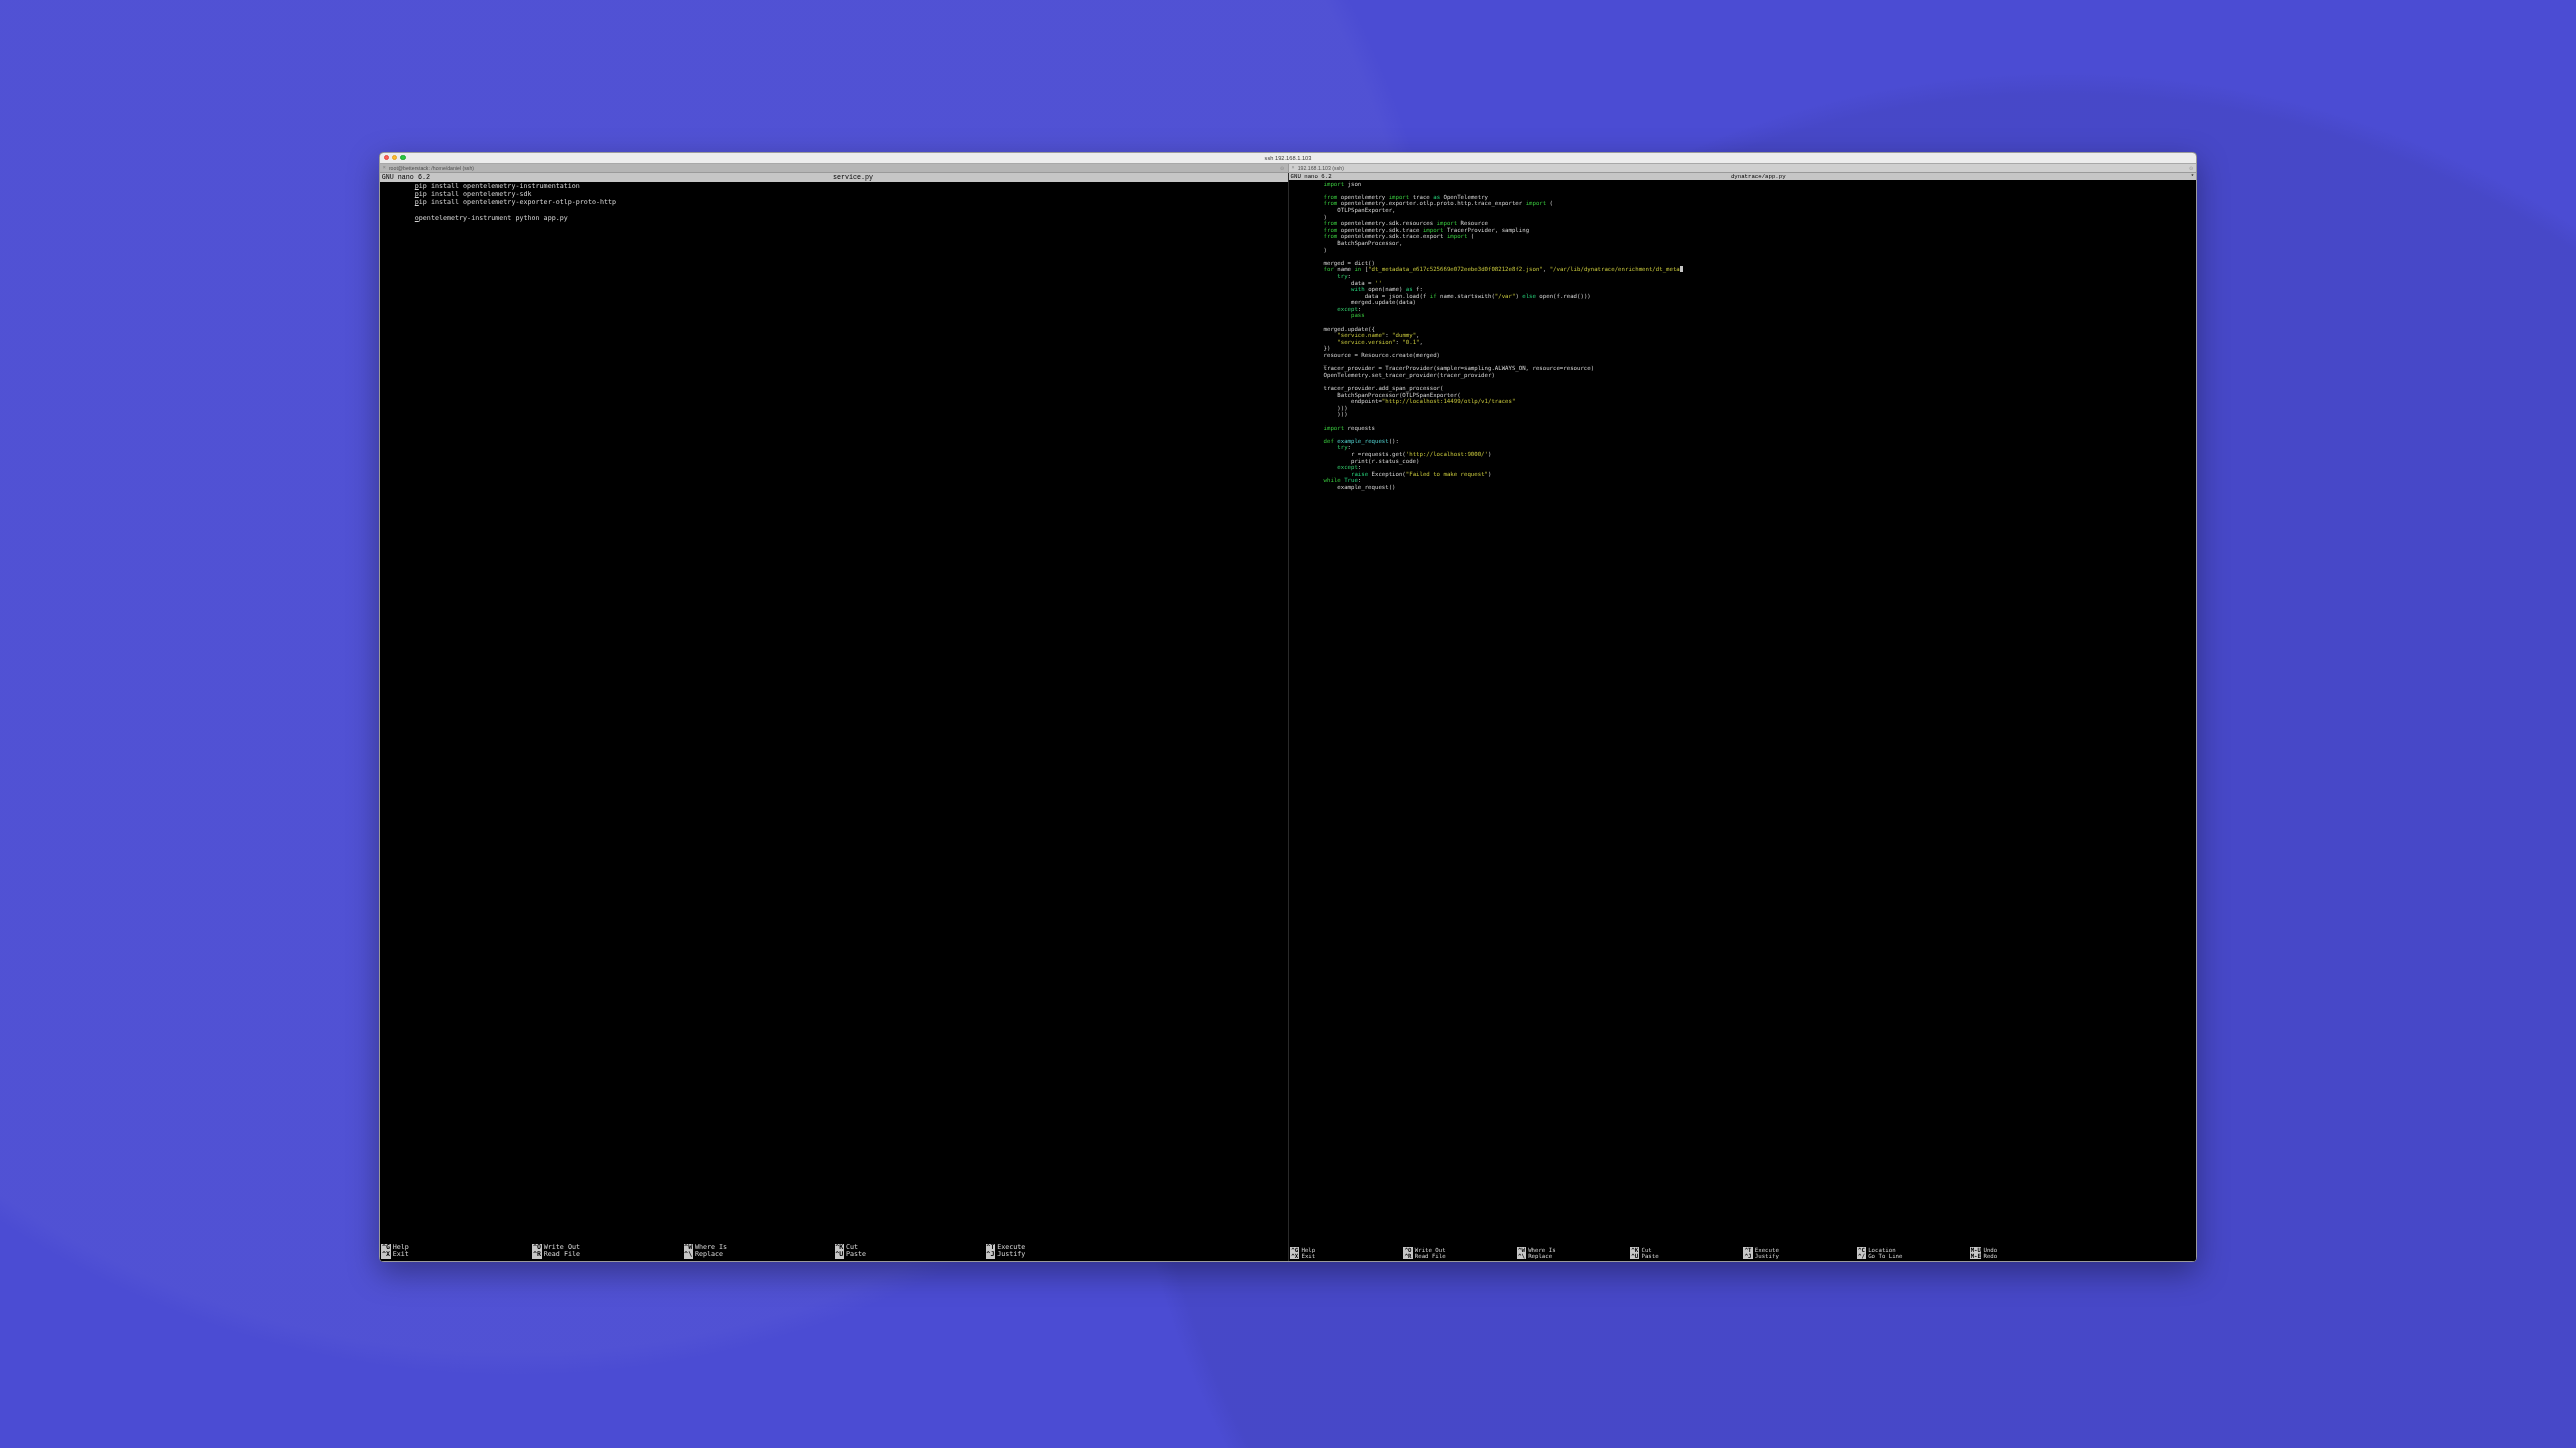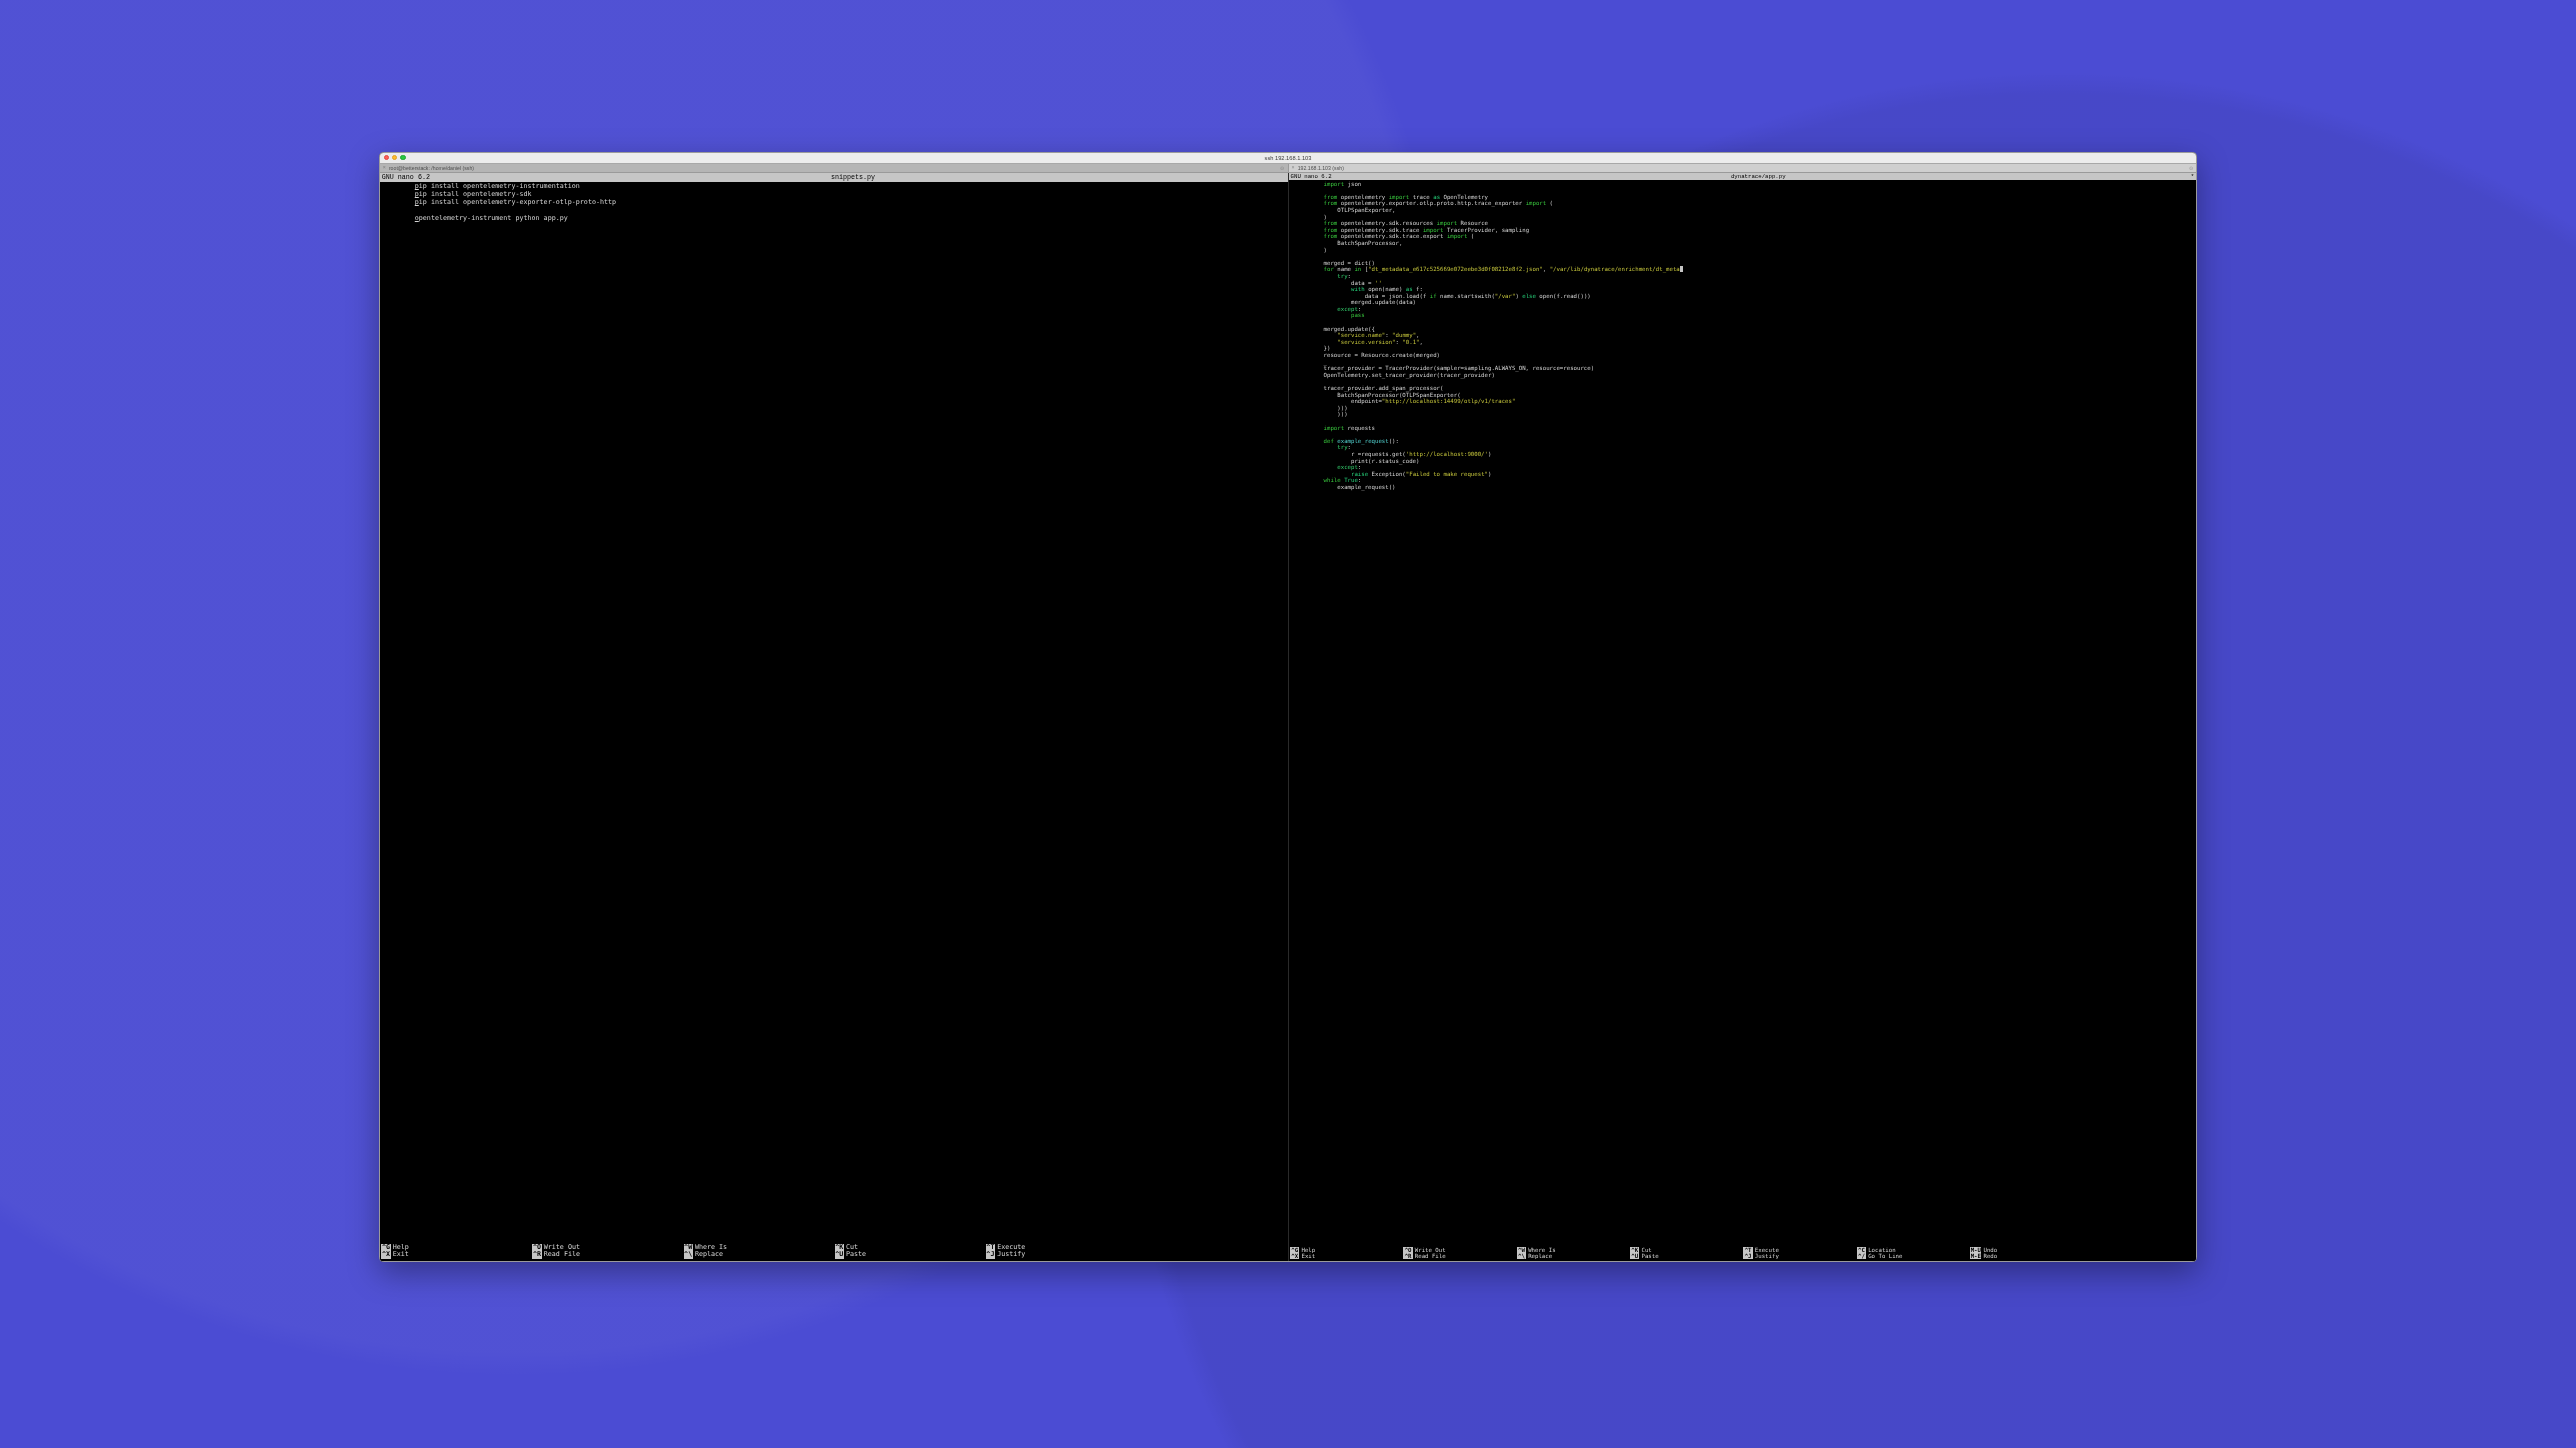--- a/index.html
+++ b/index.html
@@ -189,21 +189,21 @@
         <span>192.168.1.103 (ssh)</span>
         <span class="expand">⊖</span>
       </div>
     </div>
 
     <div class="panes">
 
       <div class="pane left">
         <div class="nano-header">
           <span class="ver">GNU nano 6.2</span>
-          <span class="file">snippets.py</span>
+          <span class="file">service.py</span>
           <span class="mod"></span>
         </div>
         <div class="editor" id="editor-left"><div><span class="u">p</span>ip install opentelemetry-instrumentation</div><div><span class="u">p</span>ip install opentelemetry-sdk</div><div><span class="u">p</span>ip install opentelemetry-exporter-otlp-proto-http</div><div>&nbsp;</div><div><span class="u">o</span>pentelemetry-instrument python app.py</div></div>
         <div class="commands" id="cmds-left">
             <div class="cmd">
               <span class="k">^G</span>
               <span class="l">Help</span>
             </div>
             <div class="cmd">
               <span class="k">^O</span>

